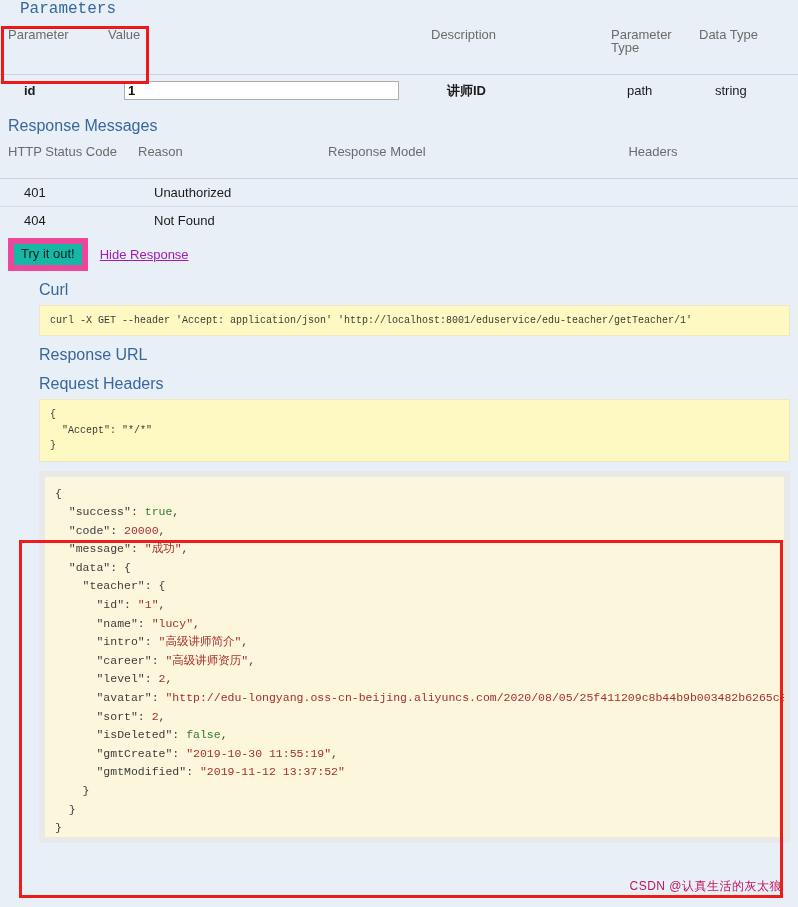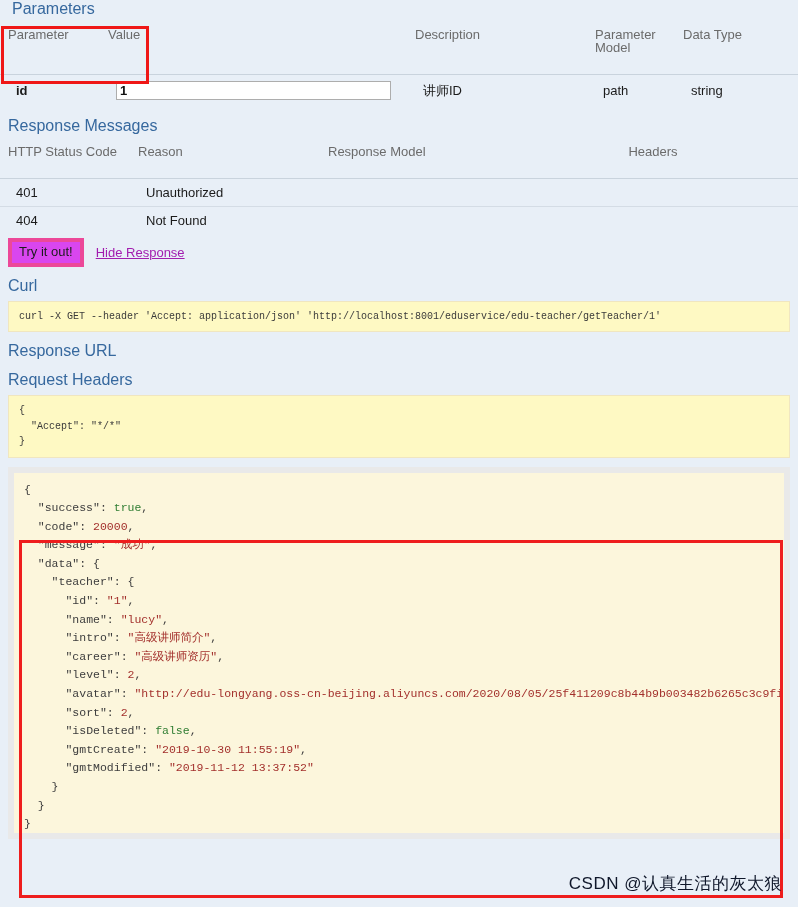--- a/index.html
+++ b/index.html
@@ -35,31 +35,31 @@
   table.sw th {
     text-align: left;
     font-weight: 400;
     color: #6b6b6b;
     padding: 6px 8px 20px 8px;
     vertical-align: top;
     border-bottom: 1px solid #c9d3dd;
     line-height: 13px;
   }
   table.sw td {
-    padding: 6px 16px;
+    padding: 6px 24px;
     vertical-align: middle;
     color: #1b1b1b;
     border-bottom: 1px solid #d4dce5;
   }
   table.sw tr.last td { border-bottom: none; }
 
   
   #params-wrap { position: relative; padding-top: 22px; }
   .param-name { font-weight: bold; font-size: 13px; }
-  .param-desc { font-weight: normal; font-size: 13px; }
+  .param-desc { font-weight: bold; font-size: 13px; }
   input.value-input {
     width: 275px;
     height: 19px;
     border: 1px solid #adadad;
     background: #fff;
     font-family: "Liberation Sans", sans-serif;
     font-size: 13px;
     font-weight: bold;
     padding: 1px 3px;
     color: #111;
@@ -76,22 +76,22 @@
   #resp-msgs { margin-top: 10px; }
   #resp-msgs .section-title { margin-bottom: 3px; }
   .th-status { width: 130px; }
   .th-reason { width: 190px; }
   .th-model  { }
   .th-headers { text-align: left; padding-right: 10px !important; }
 
   
   .btn-row { padding: 4px 8px 0 8px; display: flex; align-items: center; gap: 12px; }
   .btn-tryit {
-    background: #d946ef;
-    border: 4px solid #ec4899;
+    background: #14b8a6;
+    border: 6px solid #ec4899;
     font-family: "Liberation Sans", sans-serif;
     font-size: 13px;
     padding: 3px 7px 4px 7px;
     color: #1b1b1b;
     cursor: pointer;
     line-height: 14px;
   }
   .link-hide {
     color: #a21caf;
     text-decoration: underline;
@@ -105,21 +105,21 @@
     border: 1px solid #f0e6c0;
     margin: 0;
     padding: 7px 10px;
     font-family: "Liberation Mono", monospace;
     font-size: 10px;
     line-height: 15px;
     color: #3b3b3b;
     white-space: pre;
     overflow: hidden;
   }
-  .block { margin-top: 9px; }
+  .block { margin-top: 9px; margin-left: 31px; }
   .block .section-title { margin-bottom: 5px; }
   .blockbody { padding: 0 8px 0 8px; }
 
   
   #resp-body-outer {
     margin: 5px 8px 0 8px;
     background: #e9e9e9;
     padding: 6px;
     position: relative;
     height: 372px;
@@ -148,42 +148,42 @@
   .jnum  { color: #a3302c; }
   .jbool { color: #2f7d32; }
   .jpunc { color: #3d3d3d; }
 
   
   #watermark {
     position: absolute;
     right: 16px;
     bottom: 12px;
     font-family: "Liberation Sans", sans-serif;
-    font-size: 17px;
-    color: #0f172a;
+    font-size: 12px;
+    color: #be185d;
     letter-spacing: 0.5px;
     z-index: 9;
     user-select: none;
   }
 </style>
 </head>
 <body>
 
 <div class="page">
 
   <div id="params-wrap">
-    <h4 class="section-title" style="position:absolute;top:-1px;left:4px;">Parameters</h4>
+    <h4 class="section-title" style="position:absolute;top:-1px;left:12px;font-family:Liberation Mono, monospace;">Parameters</h4>
 
     <table class="sw">
       <thead>
         <tr>
           <th style="width:100px;">Parameter</th>
           <th style="width:280px;margin-left:16px;">Value</th>
           <th style="width:180px;">Description</th>
-          <th style="width:88px;">Parameter Model</th>
+          <th style="width:88px;">Parameter Type</th>
           <th>Data Type</th>
         </tr>
       </thead>
       <tbody>
         <tr class="last">
           <td class="param-name">id</td>
           <td>
             <input class="value-input" type="text" value="1" style="">
           </td>
           <td class="param-desc">讲师ID</td>

